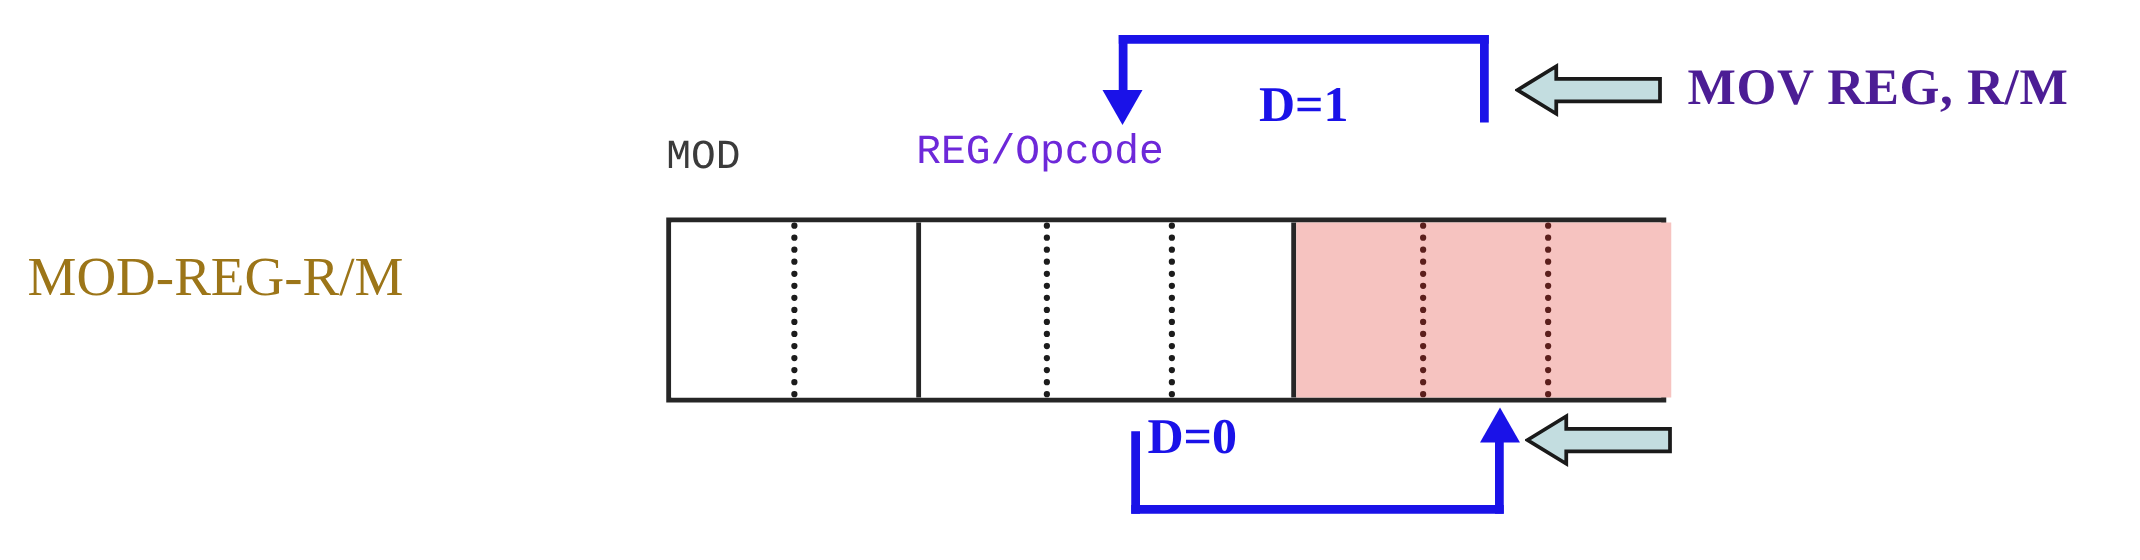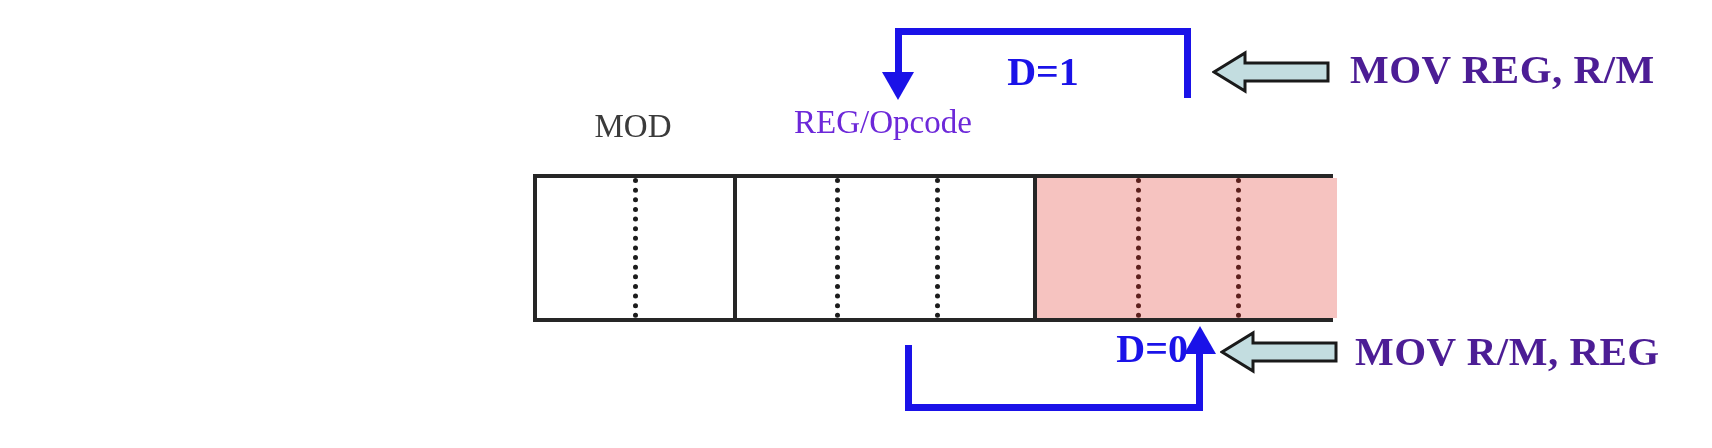--- a/index.html
+++ b/index.html
@@ -13,23 +13,23 @@
   #left-caption{
     position:absolute;left:22px;top:196px;width:430px;
     font-family:"Liberation Serif",serif;
     font-size:44px;line-height:52px;color:#9c7518;letter-spacing:0px;
     white-space:nowrap;
   }
 
   
   .field-label{
     position:absolute;
-    font-family:Liberation Serif, serif;
+    font-family:Liberation Mono, monospace;
     font-size:33px;line-height:36px;color:#1a1a1a;
-    text-align:center;white-space:nowrap;
+    white-space:nowrap;
   }
   #label-mod{left:533px;top:108px;width:200px;color:#3b3b3b;}
   #label-reg{left:733px;top:104px;width:300px;font-size:33px;color:#6d28d9;}
   #label-rm{left:1033px;top:108px;width:300px;color:#3b3b3b;}
 
   
   #byte-box{
     position:absolute;left:533px;top:174px;width:800px;height:148px;
     box-sizing:border-box;border:4px solid #262626;background:#ffffff;
   }
@@ -49,36 +49,36 @@
   
   #top-bracket-horizontal{left:895px;top:28px;width:296px;height:7px;}
   #top-bracket-left-stem{left:895px;top:28px;width:7px;height:53px;}
   #top-bracket-right-stem{left:1184px;top:28px;width:7px;height:70px;}
   #top-bracket-arrowhead{
     position:absolute;left:882px;top:72px;width:0;height:0;
     border-left:16px solid transparent;border-right:16px solid transparent;
     border-top:28px solid #1a12e8;
   }
   #label-d1{
-    position:absolute;left:908px;top:48px;width:270px;text-align:center;
+    position:absolute;left:908px;top:60px;width:270px;text-align:center;
     font-family:"Liberation Serif",serif;font-weight:bold;font-size:40px;
     color:#1a12e8;white-space:nowrap;
   }
 
   
   #bottom-bracket-horizontal{left:905px;top:404px;width:298px;height:7px;}
   #bottom-bracket-left-stem{left:905px;top:345px;width:7px;height:66px;}
   #bottom-bracket-right-stem{left:1196px;top:352px;width:7px;height:59px;}
   #bottom-bracket-arrowhead{
     position:absolute;left:1184px;top:326px;width:0;height:0;
     border-left:16px solid transparent;border-right:16px solid transparent;
     border-bottom:28px solid #1a12e8;
   }
   #label-d0{
-    position:absolute;left:918px;top:325px;width:270px;text-align:right;
+    position:absolute;left:918px;top:325px;width:270px;text-align:left;
     font-family:"Liberation Serif",serif;font-weight:bold;font-size:40px;
     color:#1a12e8;white-space:nowrap;
   }
 
   
   .block-arrow{position:absolute;width:118px;height:48px;}
   #block-arrow-top{left:1212px;top:48px;}
   #block-arrow-bottom{left:1220px;top:328px;}
 
   
@@ -88,20 +88,21 @@
     color:#4c1d95;letter-spacing:0.5px;white-space:nowrap;
   }
   #mnemonic-top{left:1350px;top:45px;}
   #mnemonic-bottom{left:1355px;top:327px;}
 </style>
 </head>
 <body>
 
 <div class="stage">
 
+  <div id="left-caption">MOD-REG-R/M</div>
 
   <div class="field-label" id="label-mod">MOD</div>
   <div class="field-label" id="label-reg">REG/Opcode</div>
 
   <div id="byte-box">
     <div class="seg" id="seg-mod">
       <div class="dot-div" style="left:96px;"></div>
     </div>
     <div class="seg" id="seg-reg">
       <div class="dot-div" style="left:98px;"></div>
@@ -128,15 +129,14 @@
   <div class="bracket-line" id="bottom-bracket-horizontal"></div>
   <div class="bracket-line" id="bottom-bracket-left-stem"></div>
   <div class="bracket-line" id="bottom-bracket-right-stem"></div>
   <div id="bottom-bracket-arrowhead"></div>
   <div id="label-d0">D=0</div>
 
   <svg class="block-arrow" id="block-arrow-bottom" viewBox="0 0 118 48">
     <polygon points="2,24 33,5 33,15 116,15 116,33 33,33 33,43" fill="#c3dde0" stroke="#1a1a1a" stroke-width="3" stroke-linejoin="miter"></polygon>
   </svg>
 
-  <div class="mnemonic" id="mnemonic-bottom">MOV R/M, REG</div>
 
 </div>
 
 </body></html>

